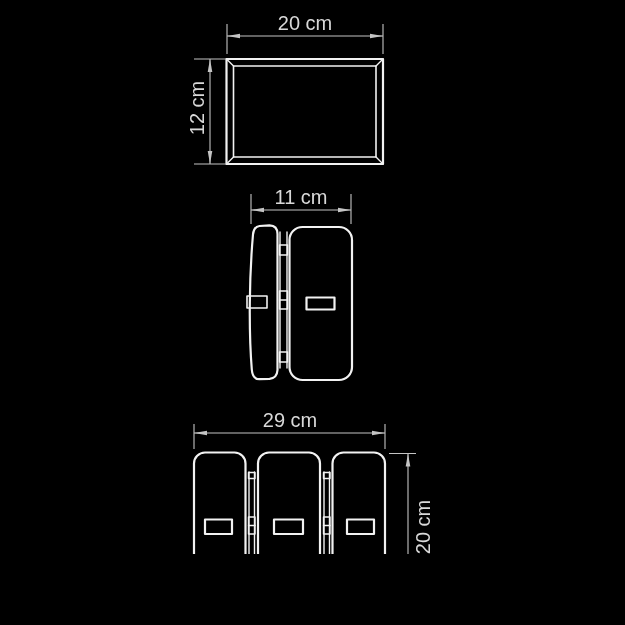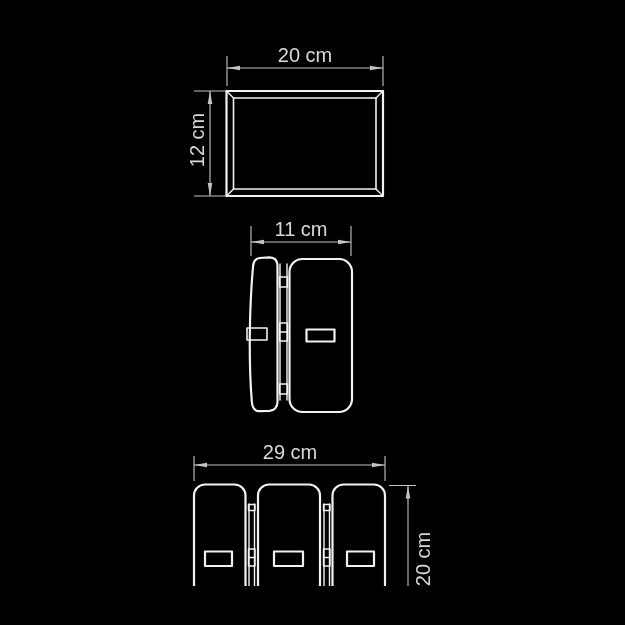--- a/index.html
+++ b/index.html
@@ -7,21 +7,20 @@
     --outline:#f2f2f2;
     --dim:#c4c4c4;
     --text:#d8d8d8;
   }
   html,body{margin:0;padding:0;background:var(--background);}
   .stage{
     position:relative;
     width:625px;height:554px;
     background:var(--background);
     overflow:hidden;
-    margin-top:32px;
   }
   svg{display:block;}
   .outline{stroke:var(--outline);fill:none;stroke-linecap:round;stroke-linejoin:round;}
   .w22{stroke-width:2.2;}
   .w16{stroke-width:1.6;}
   .w14{stroke-width:1.4;}
   .dimline{stroke:var(--dim);fill:none;stroke-width:1.1;}
   .arrow{fill:var(--dim);stroke:none;}
   .dimtext{
     fill:var(--text);

